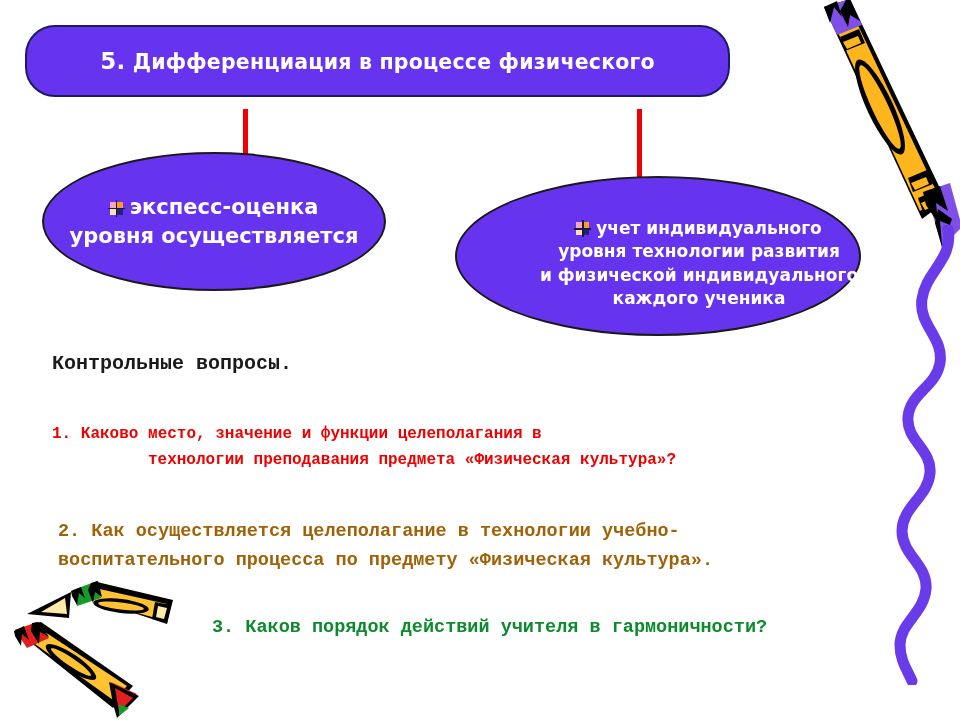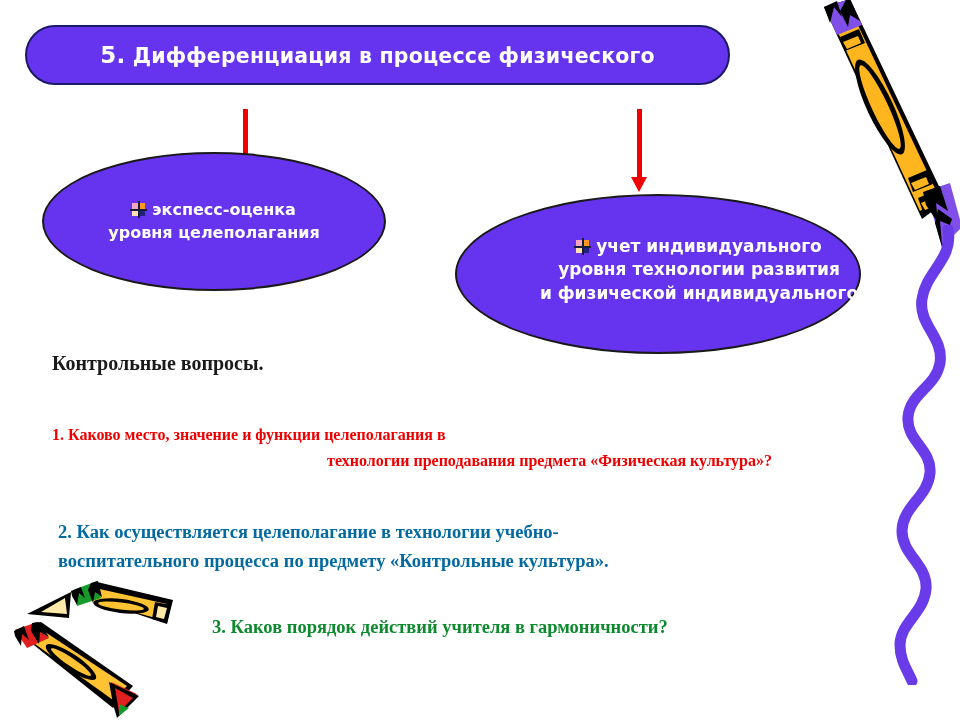--- a/index.html
+++ b/index.html
@@ -15,21 +15,21 @@
     overflow: hidden;
     font-family: "DejaVu Sans", sans-serif;
   }
 
   
   #title-box {
     position: absolute;
     left: 25px;
     top: 25px;
     width: 705px;
-    height: 60px;
+    height: 72px;
     background: #6633EE;
     border: 2px solid #1A1A66;
     border-radius: 30px;
     box-sizing: border-box;
     display: flex;
     align-items: center;
     justify-content: center;
   }
   #title-text {
     color: #ffffff;
@@ -74,21 +74,21 @@
     border-radius: 50%;
     box-sizing: border-box;
     display: flex;
     align-items: center;
     justify-content: center;
   }
   .oval-text {
     color: #ffffff;
     font-family: "DejaVu Sans", sans-serif;
     font-weight: bold;
-    font-size: 16px;
+    font-size: 21px;
     line-height: 1.38;
     text-align: center;
     white-space: nowrap;
   }
   .bullet-icon {
     display: inline-block;
     position: relative;
     width: 13px;
     height: 13px;
     vertical-align: -1px;
@@ -110,58 +110,58 @@
   }
   .bullet-icon b.hb {
     position: absolute; left: -2px; top: 6px;
     width: 17px; height: 1.6px; background: #1a1a3a; display:block;
   }
 
   #oval-left {
     left: 42px; top: 152px; width: 344px; height: 139px;
   }
   #oval-right {
-    left: 455px; top: 194px; width: 406px; height: 160px;
+    left: 455px; top: 176px; width: 406px; height: 160px;
   }
   #oval-right .oval-text { font-size: 17px; }
   
   #oval-right-text-wrap {
     position: absolute;
     left: 52px;
     top: 39px;
     width: 380px;
     overflow: hidden;
   }
 
   
   .body-text {
     position: absolute;
-    font-family: Liberation Serif, serif;
+    font-family: Liberation Mono, monospace;
     font-weight: bold;
   }
   #control-q {
     left: 52px; top: 352px;
     font-size: 20px;
     color: #1a1a1a;
     white-space: nowrap;
   }
   #q1 {
     left: 52px; top: 422px;
     width: 720px;
     font-size: 16px;
     color: #EE0000;
     line-height: 1.6;
     text-align: justify;
   }
-  #q1 .last-line { text-align: right; }
+  #q1 .last-line { text-align: center; }
   #q2 {
     left: 58px; top: 518px;
     width: 800px;
     font-size: 18.5px;
-    color: #0369a1;
+    color: #a16207;
     line-height: 1.55;
     text-align: justify;
   }
   #q2 .last-line { text-align: left; }
   #q3 {
     left: 212px; top: 617px;
     font-size: 18.5px;
     color: #0E8A2E;
     white-space: nowrap;
   }
@@ -204,49 +204,50 @@
     <div class="shaft" style="height:68px;"></div>
     <div class="head" style="top:68px;"></div>
   </div>
 
   <div class="oval" id="oval-left">
     <div class="oval-text">
       <span class="bullet-icon">
         <i class="q1"></i><i class="q2"></i><i class="q3"></i><i class="q4"></i>
         <b class="vb"></b><b class="hb"></b>
       </span><span>экспесс-оценка</span><br>
-      <span>уровня целеполагания</span><br>
+      <span>уровня осуществляется</span><br>
     </div>
   </div>
 
   <div class="oval" id="oval-right">
     <div id="oval-right-text-wrap">
       <div class="oval-text">
         <span class="bullet-icon">
           <i class="q1"></i><i class="q2"></i><i class="q3"></i><i class="q4"></i>
           <b class="vb"></b><b class="hb"></b>
         </span><span>учет индивидуального</span><br>
         <span>уровня технологии развития</span><br>
         <span>и физической индивидуального</span><br>
+        <span>каждого ученика</span>
       </div>
     </div>
   </div>
 
   <div class="body-text" id="control-q">Контрольные вопросы.</div>
 
   <div class="body-text" id="q1">
     <span>1.</span>
     <span>Каково место, значение и функции целеполагания в</span>
     <div class="last-line">технологии преподавания предмета «Физическая культура»?</div>
   </div>
 
   <div class="body-text" id="q2">
     <span>2.</span>
     <span>Как осуществляется целеполагание в технологии учебно-</span>
-    <div class="last-line">воспитательного процесса по предмету «Контрольные культура».</div>
+    <div class="last-line">воспитательного процесса по предмету «Физическая культура».</div>
   </div>
 
   <div class="body-text" id="q3">
     <span>3.</span>
     <span>Каков порядок действий учителя в гармоничности?</span>
   </div>
 
   <svg id="crayon-top-right" viewBox="0 0 180 270">
     <g>
 

